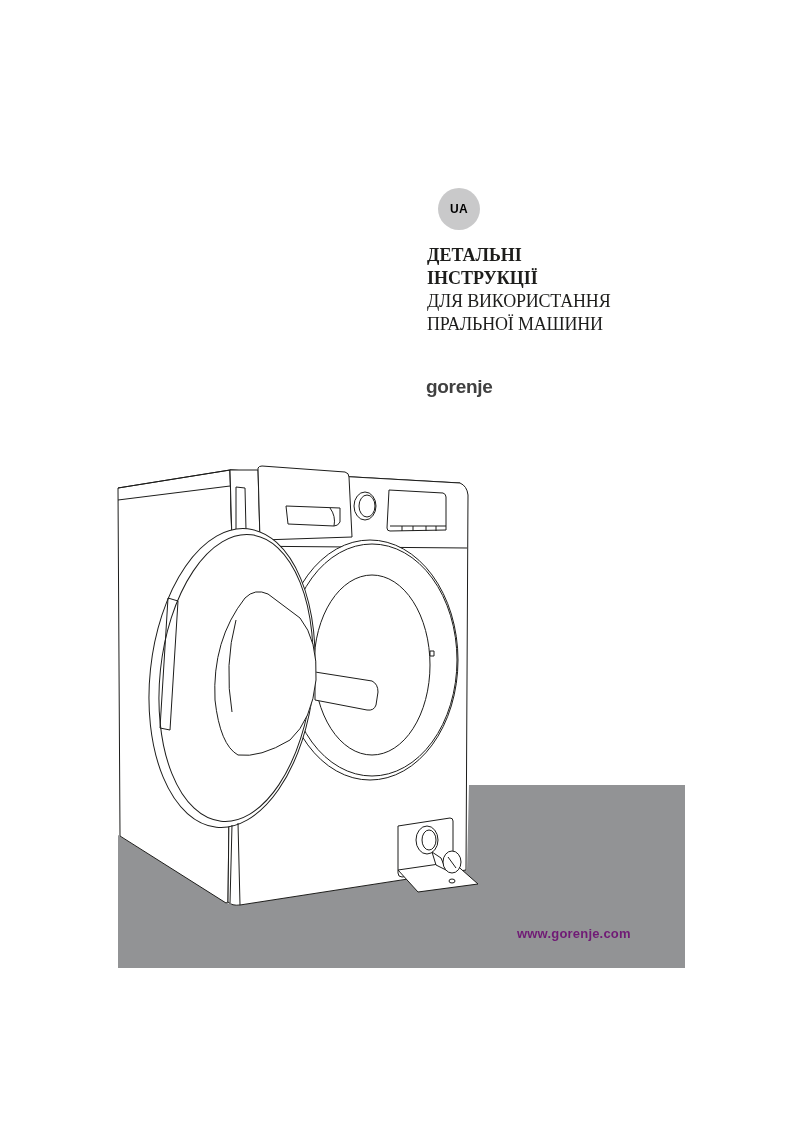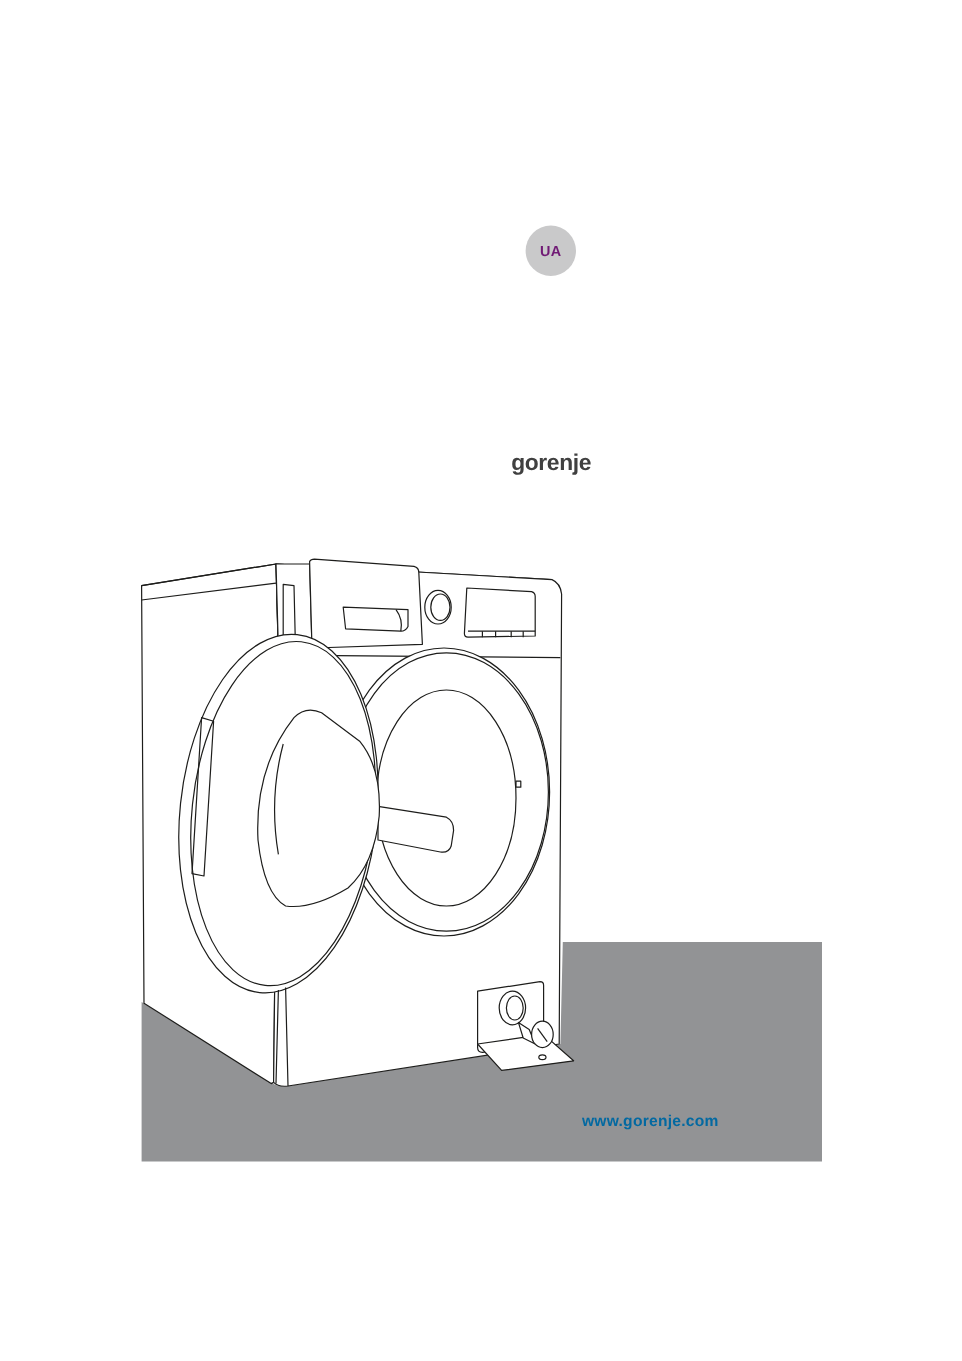--- a/index.html
+++ b/index.html
@@ -1,51 +1,57 @@
 <!DOCTYPE html>
 <html><head>
   <meta charset="utf-8">
   <style>
     html, body { margin: 0; padding: 0; background: #ffffff; }
     body { width: 802px; height: 1134px; position: relative; overflow: hidden; }
     .page { position: absolute; left: 0; top: 0; width: 802px; height: 1134px; background: #fff; }
     .lang-badge {
       position: absolute; left: 438px; top: 188px; width: 42px; height: 42px;
-      border-radius: 50%; background: #c9c9ca; color: #701a75;
+      border-radius: 50%; background: #c9c9ca; color: #000000;
       font-family: "Liberation Sans", sans-serif; font-weight: bold; font-size: 12px;
       display: flex; align-items: center; justify-content: center; letter-spacing: 0.3px;
     }
     .title-block {
       position: absolute; left: 427px; top: 244px;
       font-family: "Liberation Serif", serif; color: #1d1d1b; font-size: 18px; line-height: 23px;
     }
     .title-line { display: block; white-space: nowrap; }
     .title-line.bold { font-weight: bold; }
     .title-line.regular { font-weight: normal; letter-spacing: -0.2px; }
     .brand-logo {
       position: absolute; left: 426px; top: 376px;
       font-family: "Liberation Sans", sans-serif; font-weight: bold; font-size: 19px;
       color: #404040; letter-spacing: -0.3px;
     }
     .illustration { position: absolute; left: 0; top: 0; width: 802px; height: 1134px; }
     .website {
-      position: absolute; left: 485px; top: 926px;
+      position: absolute; left: 517px; top: 926px;
       font-family: "Liberation Sans", sans-serif; font-weight: bold; font-size: 13px;
-      color: #0369a1; letter-spacing: 0.2px;
+      color: #701a75; letter-spacing: 0.2px;
     }
   </style>
 </head>
 <body>
 
 <div class="page">
 
   <div class="lang-badge">
     <span>UA</span>
   </div>
 
+  <div class="title-block">
+    <span class="title-line bold">ДЕТАЛЬНІ</span>
+    <span class="title-line bold">ІНСТРУКЦІЇ</span>
+    <span class="title-line regular">ДЛЯ ВИКОРИСТАННЯ</span>
+    <span class="title-line regular">ПРАЛЬНОЇ МАШИНИ</span>
+  </div>
 
   <div class="brand-logo">gorenje</div>
 
   <svg class="illustration" viewBox="0 0 802 1134" xmlns="http://www.w3.org/2000/svg">
 
     <path d="M118 968 L685 968 L685 785 L469 785 L467 870 L240 905 Q232 906 226 902 L118 835 Z" fill="#929395" stroke="none"></path>
 
     <g fill="#ffffff" stroke="#1d1d1b" stroke-width="1" stroke-linejoin="round">
 
       <path d="M118 488 L230 470 L232 546 L228 902 L226 903 L120 836 Z"></path>

